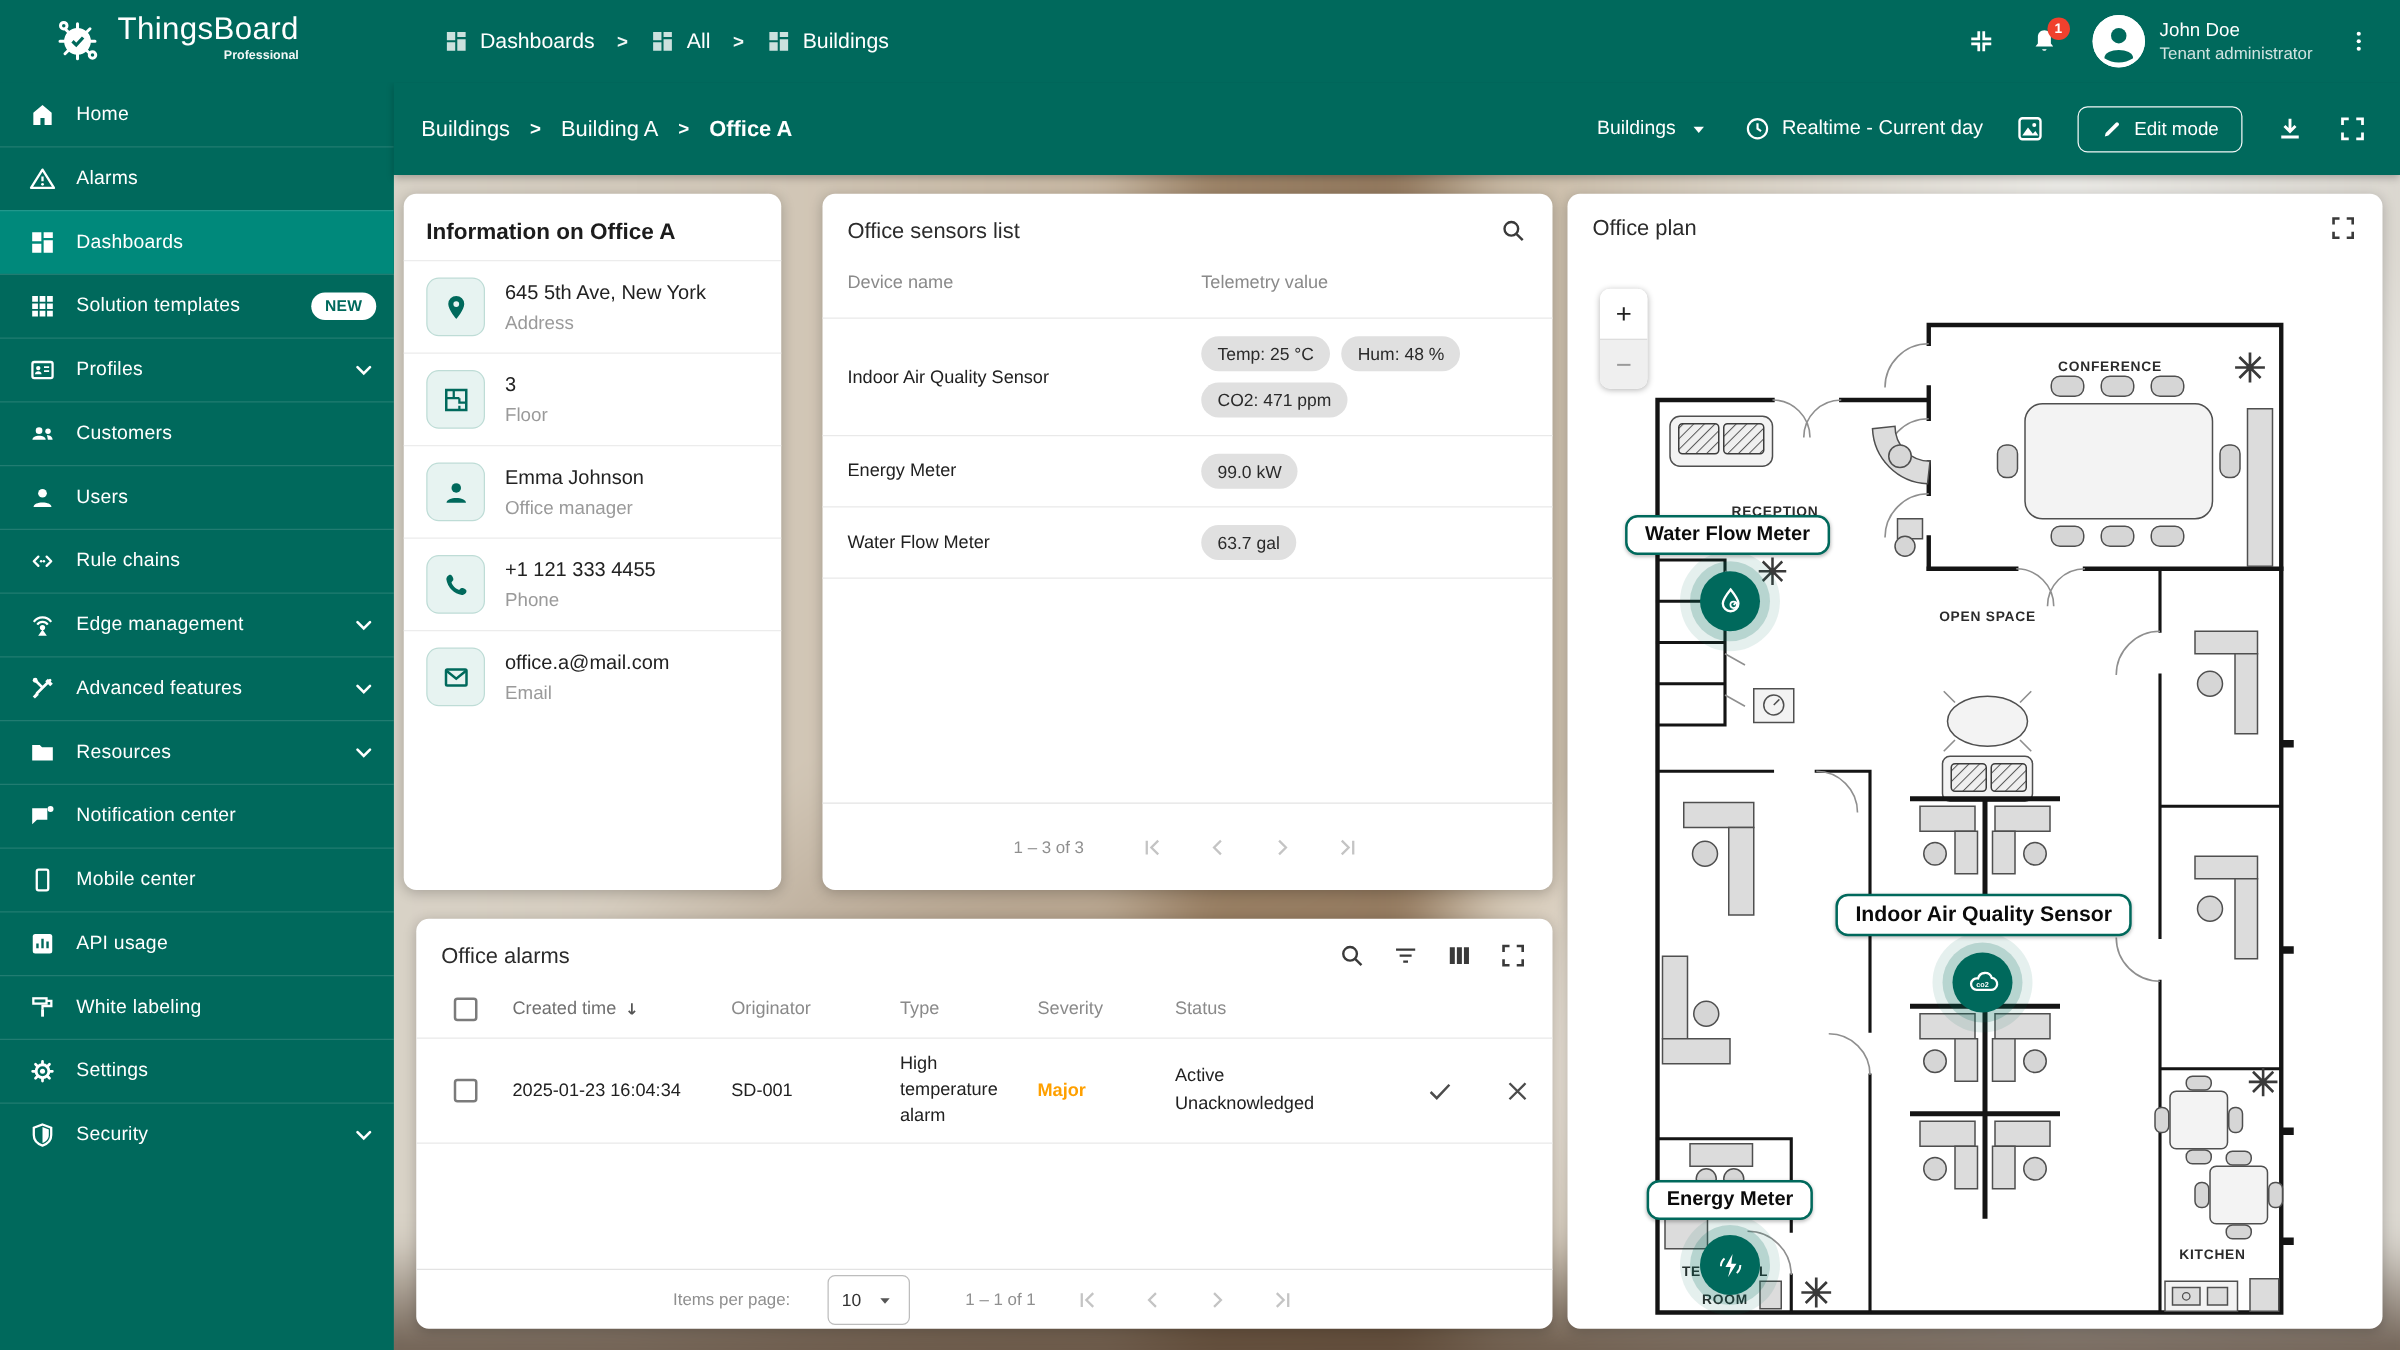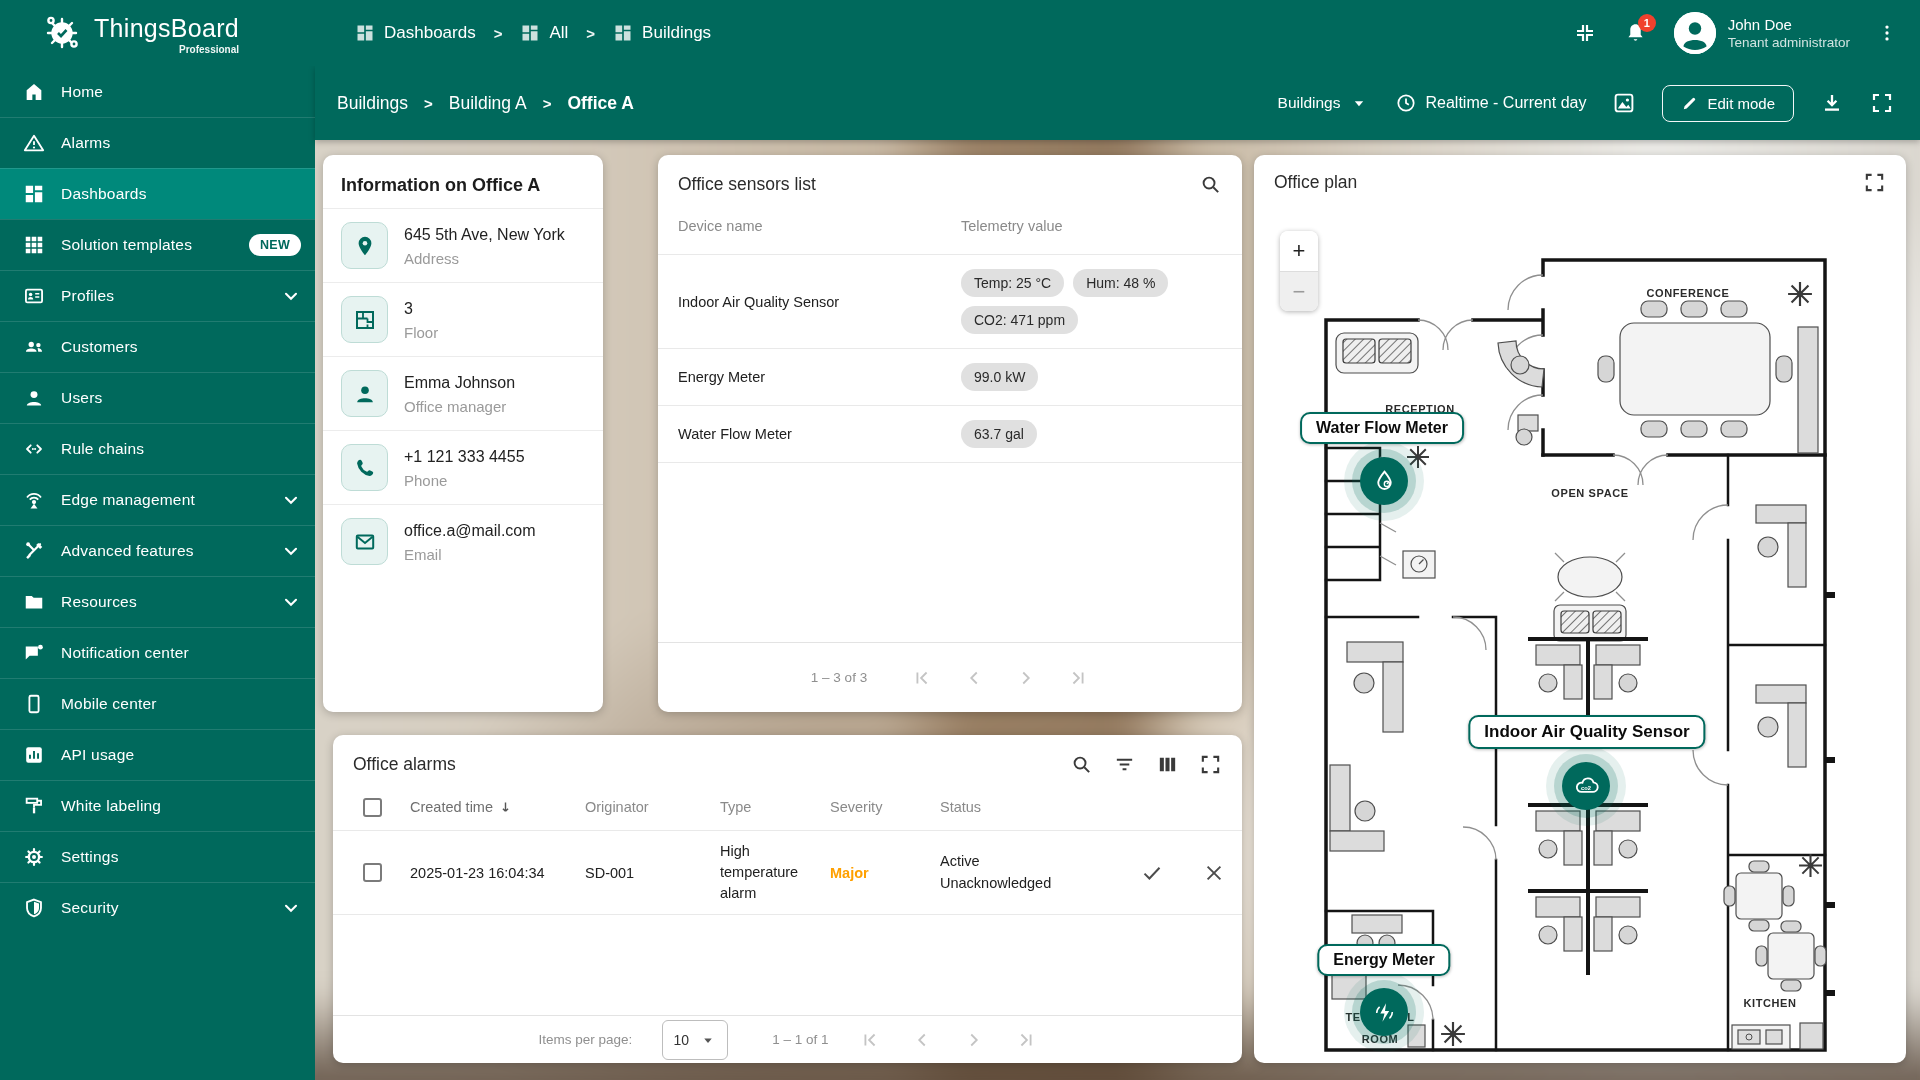--- a/index.html
+++ b/index.html
@@ -3,21 +3,21 @@
 <meta charset="utf-8">
 <style>
   * { margin:0; padding:0; box-sizing:border-box; }
   html,body { width:1920px; height:1080px; overflow:hidden; }
   body { font-family:"Liberation Sans","DejaVu Sans",sans-serif; background:#00695C; }
 
   .app { position:relative; width:1920px; height:1080px; }
 
   
   .topbar { position:absolute; left:0; top:0; width:1920px; height:66px; background:#00695C; display:flex; align-items:center; z-index:30; }
-  .logo { display:flex; align-items:flex-end; gap:10px; padding-left:40px; width:315px; }
+  .logo { display:flex; align-items:flex-start; gap:10px; padding-left:40px; width:315px; }
   .logo-text { display:flex; flex-direction:column; align-items:flex-end; }
   .logo-title { color:#fff; font-size:25px; font-weight:500; letter-spacing:.3px; line-height:1; }
   .logo-sub { color:#fff; font-size:10px; opacity:.95; margin-top:3px;font-weight:bold; }
   .top-crumbs { display:flex; align-items:center; gap:14px; margin-left:40px; }
   .crumb { display:flex; align-items:center; gap:9px; color:#fff; font-size:17px; }
   .crumb .cicon { opacity:.8; }
   .crumb-sep { color:#fff; font-size:15px; font-weight:700; opacity:.95; padding:0 4px; }
   .top-right { margin-left:auto; display:flex; align-items:center; gap:26px; padding-right:22px; }
   .iconbtn { background:none; border:none; color:#fff; cursor:pointer; display:flex; align-items:center; justify-content:center; }
   .bell-wrap { position:relative; }
@@ -56,21 +56,21 @@
       radial-gradient(480px 340px at 86% 28%, rgba(255,255,255,.9), rgba(255,255,255,0) 70%),
       radial-gradient(420px 420px at 64% 75%, rgba(255,252,248,.85), rgba(255,255,255,0) 60%),
       radial-gradient(520px 420px at 30% 78%, rgba(112,84,58,.5), rgba(0,0,0,0) 70%),
       linear-gradient(90deg, rgba(124,92,60,0) 36%, rgba(124,92,60,.55) 41%, rgba(110,78,50,.55) 50%, rgba(124,92,60,0) 55%),
       linear-gradient(90deg, #d9d3c8 0%, #d3c9ba 18%, #c8b8a3 36%, #c0ae95 50%, #dad2c5 66%, #ecebe7 82%, #d9d5cd 100%);
   }
 
   .card { position:absolute; background:#fff; border-radius:10px; box-shadow:0 2px 10px rgba(0,0,0,.22); }
 
   
-  .info-card { left:8px; top:15px; width:280px; height:557px; padding:0 0 6px 0; display:flex; flex-direction:column; }
+  .info-card { left:8px; top:15px; width:302px; height:557px; padding:0 0 6px 0; display:flex; flex-direction:column; }
   .info-title { font-size:18px; font-weight:700; color:#1c1c1c; padding:20px 18px 12px 18px; }
   .info-row { display:flex; align-items:center; gap:16px; padding:13px 18px; border-top:1px solid #ececec; }
   .info-row:first-of-type { border-top:none; }
   .info-icbox { width:47px; height:47px; border-radius:10px; background:#e7f3f1; border:1px solid #bedcd6; display:flex; align-items:center; justify-content:center; flex:0 0 47px; color:#00695C; }
   .info-val { font-size:16px; color:#222; line-height:1.25; }
   .info-lab { font-size:15px; color:#9a9a9a; margin-top:5px; }
 
   
   .sensors-card { left:343px; top:15px; width:584px; height:557px; display:flex; flex-direction:column; }
   .card-head { display:flex; align-items:center; padding:18px 20px 8px 20px; }

